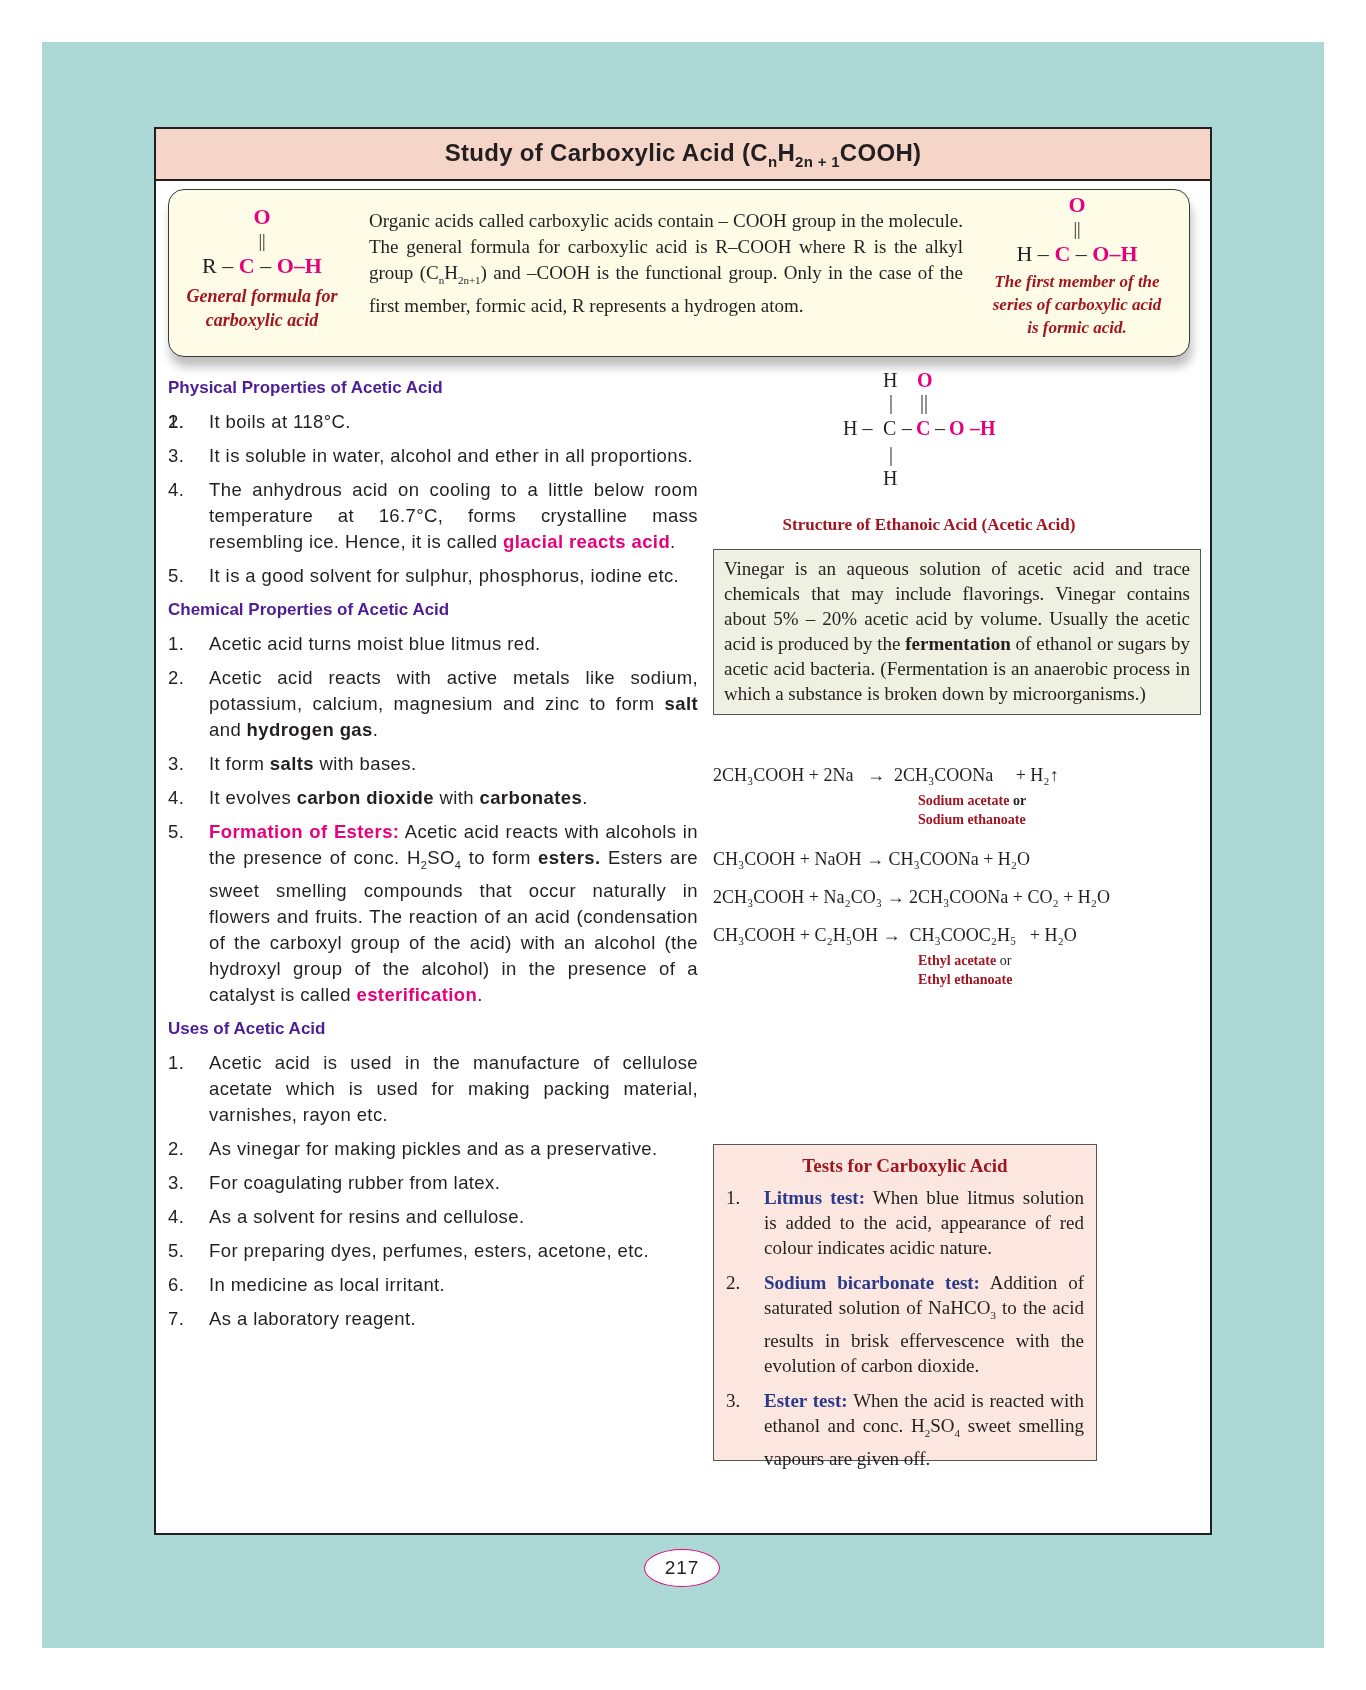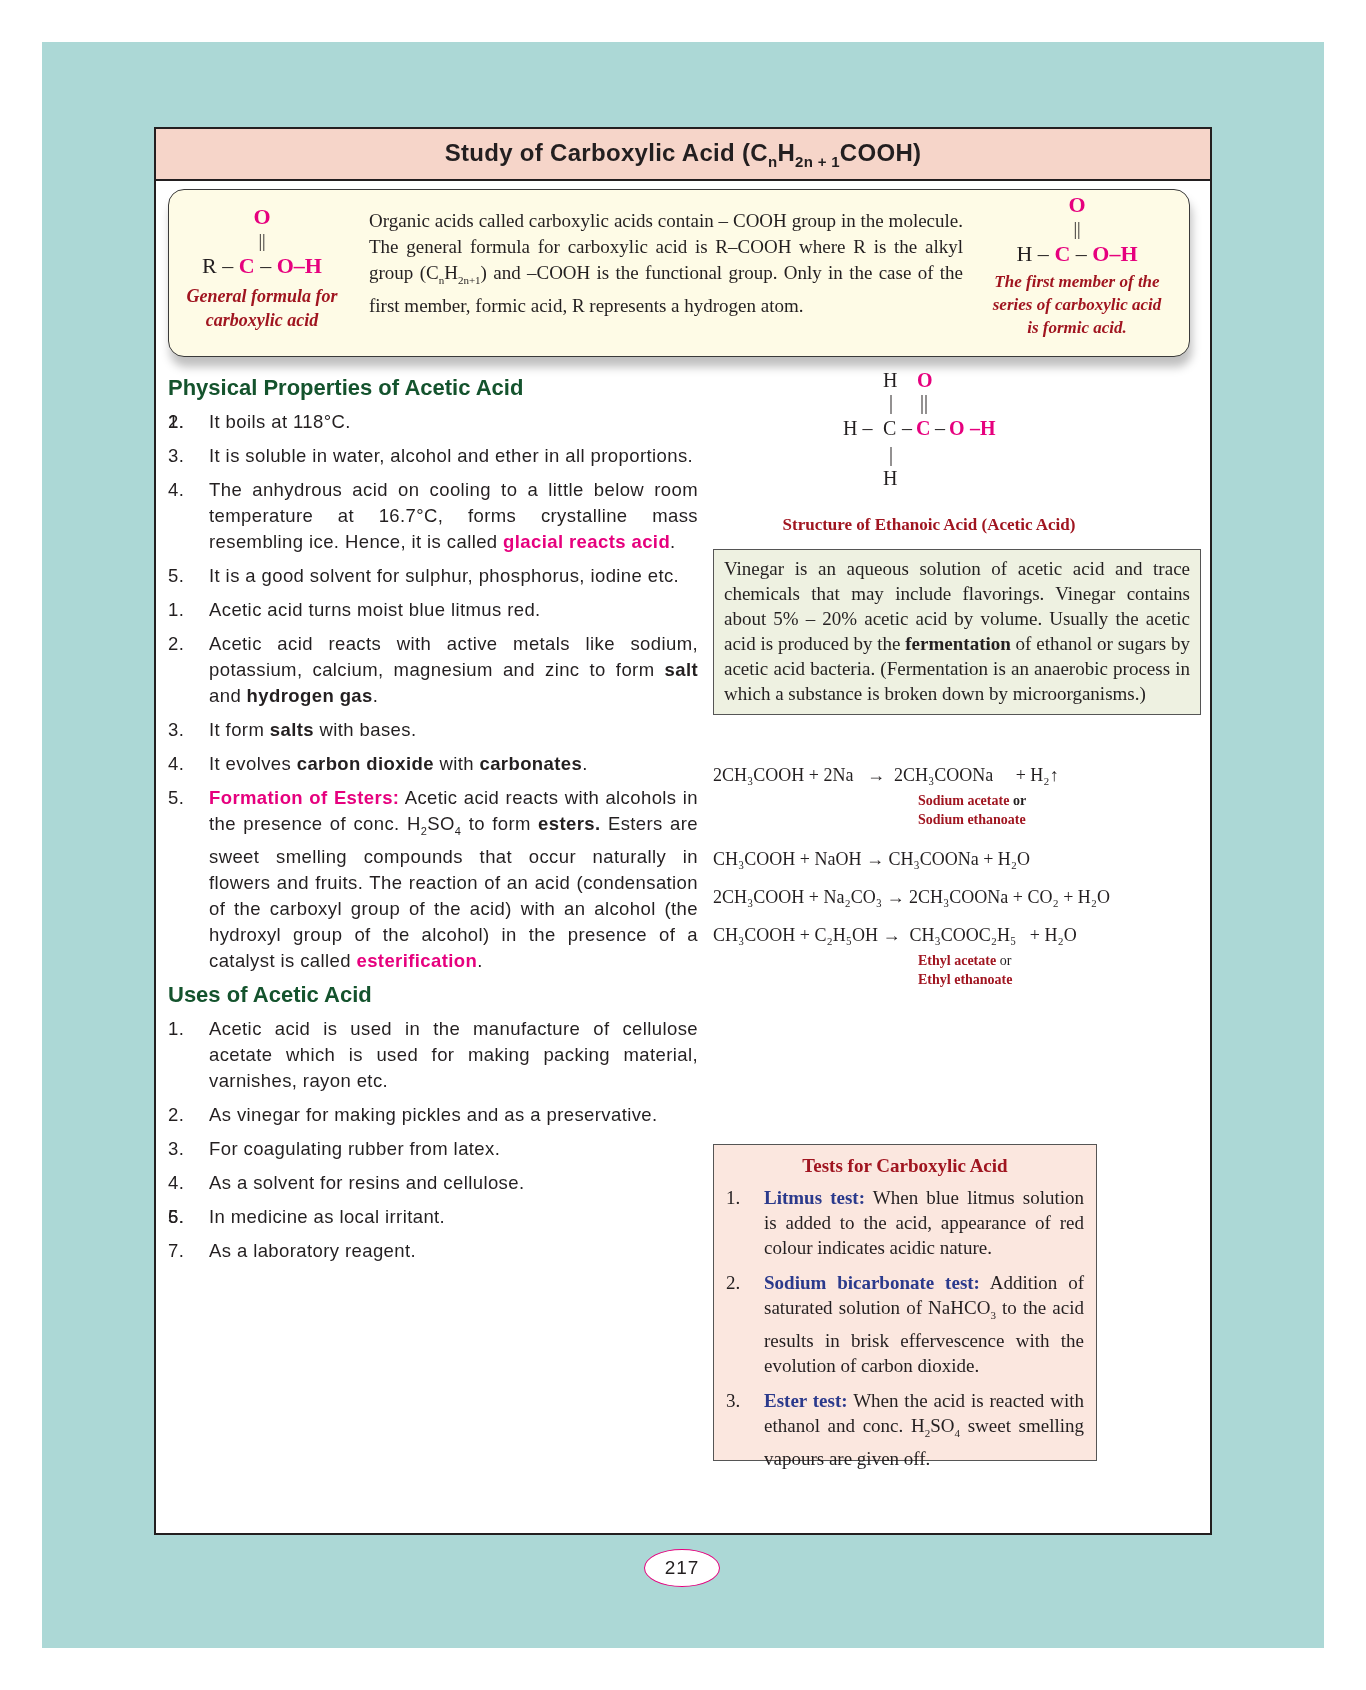--- a/index.html
+++ b/index.html
@@ -19,21 +19,21 @@
   .formula .o { color: #e6007e; font-weight: bold; font-size: 22px; line-height: 26px; }
   .formula .bond { font-size: 18px; line-height: 22px; color: #231f20; }
   .formula .row { font-size: 22px; line-height: 28px; color: #231f20; }
   .pink { color: #e6007e; font-weight: bold; }
   .caption-it { font-family: "Liberation Serif", serif; font-style: italic; font-weight: bold; color: #a01520; font-size: 18px; line-height: 24px; }
 
   .intro-text { position: absolute; left: 200px; top: 18px; width: 594px; font-family: "Liberation Serif", serif; font-size: 19px; line-height: 26px; text-align: justify; color: #231f20; }
   .intro-text sub { font-size: 11px; }
 
   .left-col { position: absolute; left: 12px; top: 246px; width: 530px; }
-  .section-h { font-size: 22px; font-weight: bold; color: #14532d; margin-bottom: 8px; line-height: 26px; }
+  .section-h { font-size: 17px; font-weight: bold; color: #4c1d95; margin-bottom: 8px; line-height: 26px; }
   ol.props { list-style: none; margin-bottom: 8px; }
   ol.props li { position: relative; padding-left: 41px; font-size: 18.5px; line-height: 26px; margin-bottom: 8px; text-align: justify; letter-spacing: 0.4px; }
   ol.props li .num { position: absolute; left: 0; top: 0; }
   .mag { color: #e6007e; font-weight: bold; }
   ol.props sub { font-size: 11px; }
 
   .right-col { position: absolute; left: 557px; top: 240px; width: 432px; }
   .struct { position: relative; height: 140px; font-family: "Liberation Serif", serif; font-size: 20px; color: #231f20; }
   .struct span { position: absolute; }
   .struct-cap { font-family: "Liberation Serif", serif; font-weight: bold; color: #a01520; font-size: 17px; text-align: center; margin-top: 6px; }
@@ -86,35 +86,36 @@
   <div class="left-col">
     <h2 class="section-h">Physical Properties of Acetic Acid</h2>
     <ol class="props">
       <li><span class="num">1.</span></li>
       <li><span class="num">2.</span><span>It boils at 118°C.</span></li>
       <li><span class="num">3.</span><span>It is soluble in water, alcohol and ether in all proportions.</span></li>
       <li><span class="num">4.</span><span>The anhydrous acid on cooling to a little below room temperature at 16.7°C, forms crystalline mass resembling ice. Hence, it is called </span><span class="mag">glacial reacts acid</span><span>.</span></li>
       <li><span class="num">5.</span><span>It is a good solvent for sulphur, phosphorus, iodine etc.</span></li>
     </ol>
 
+    <h2 class="section-h">Chemical Properties of Acetic Acid</h2>
     <ol class="props">
       <li><span class="num">1.</span><span>Acetic acid turns moist blue litmus red.</span></li>
       <li><span class="num">2.</span><span>Acetic acid reacts with active metals like sodium, potassium, calcium, magnesium and zinc to  form </span><b>salt</b><span> and </span><b>hydrogen gas</b><span>.</span></li>
       <li><span class="num">3.</span><span>It form </span><b>salts</b><span> with bases.</span></li>
       <li><span class="num">4.</span><span>It evolves </span><b>carbon dioxide</b><span> with </span><b>carbonates</b><span>.</span></li>
       <li><span class="num">5.</span><span class="mag">Formation of Esters:</span><span> Acetic acid reacts with alcohols in the presence of conc. H</span><sub>2</sub><span>SO</span><sub>4</sub><span> to form </span><b>esters.</b><span> Esters are sweet smelling compounds that occur naturally in flowers and fruits. The reaction of an acid (condensation of the carboxyl group of the acid) with an alcohol (the hydroxyl group of the alcohol) in the presence of a catalyst is called </span><span class="mag">esterification</span><span>.</span></li>
     </ol>
 
     <h2 class="section-h">Uses of Acetic Acid</h2>
     <ol class="props">
       <li><span class="num">1.</span><span>Acetic acid is used in the manufacture of cellulose acetate which is used for making packing material, varnishes, rayon etc.</span></li>
       <li><span class="num">2.</span><span>As vinegar for making pickles and as a preservative.</span></li>
       <li><span class="num">3.</span><span>For coagulating rubber from latex.</span></li>
       <li><span class="num">4.</span><span>As a solvent for resins and cellulose.</span></li>
-      <li><span class="num">5.</span></li>
+      <li><span class="num">5.</span><span>For preparing dyes, perfumes, esters, acetone, etc.</span></li>
       <li><span class="num">6.</span><span>In medicine as local irritant.</span></li>
       <li><span class="num">7.</span><span>As a laboratory reagent.</span></li>
     </ol>
   </div>
 
   <div class="right-col">
     <div class="struct">
       <span style="left:170px; top:0;">H</span>
       <span class="pink" style="left:204px; top:0;">O</span>
       <span style="left:176px; top:22px;">|</span>

